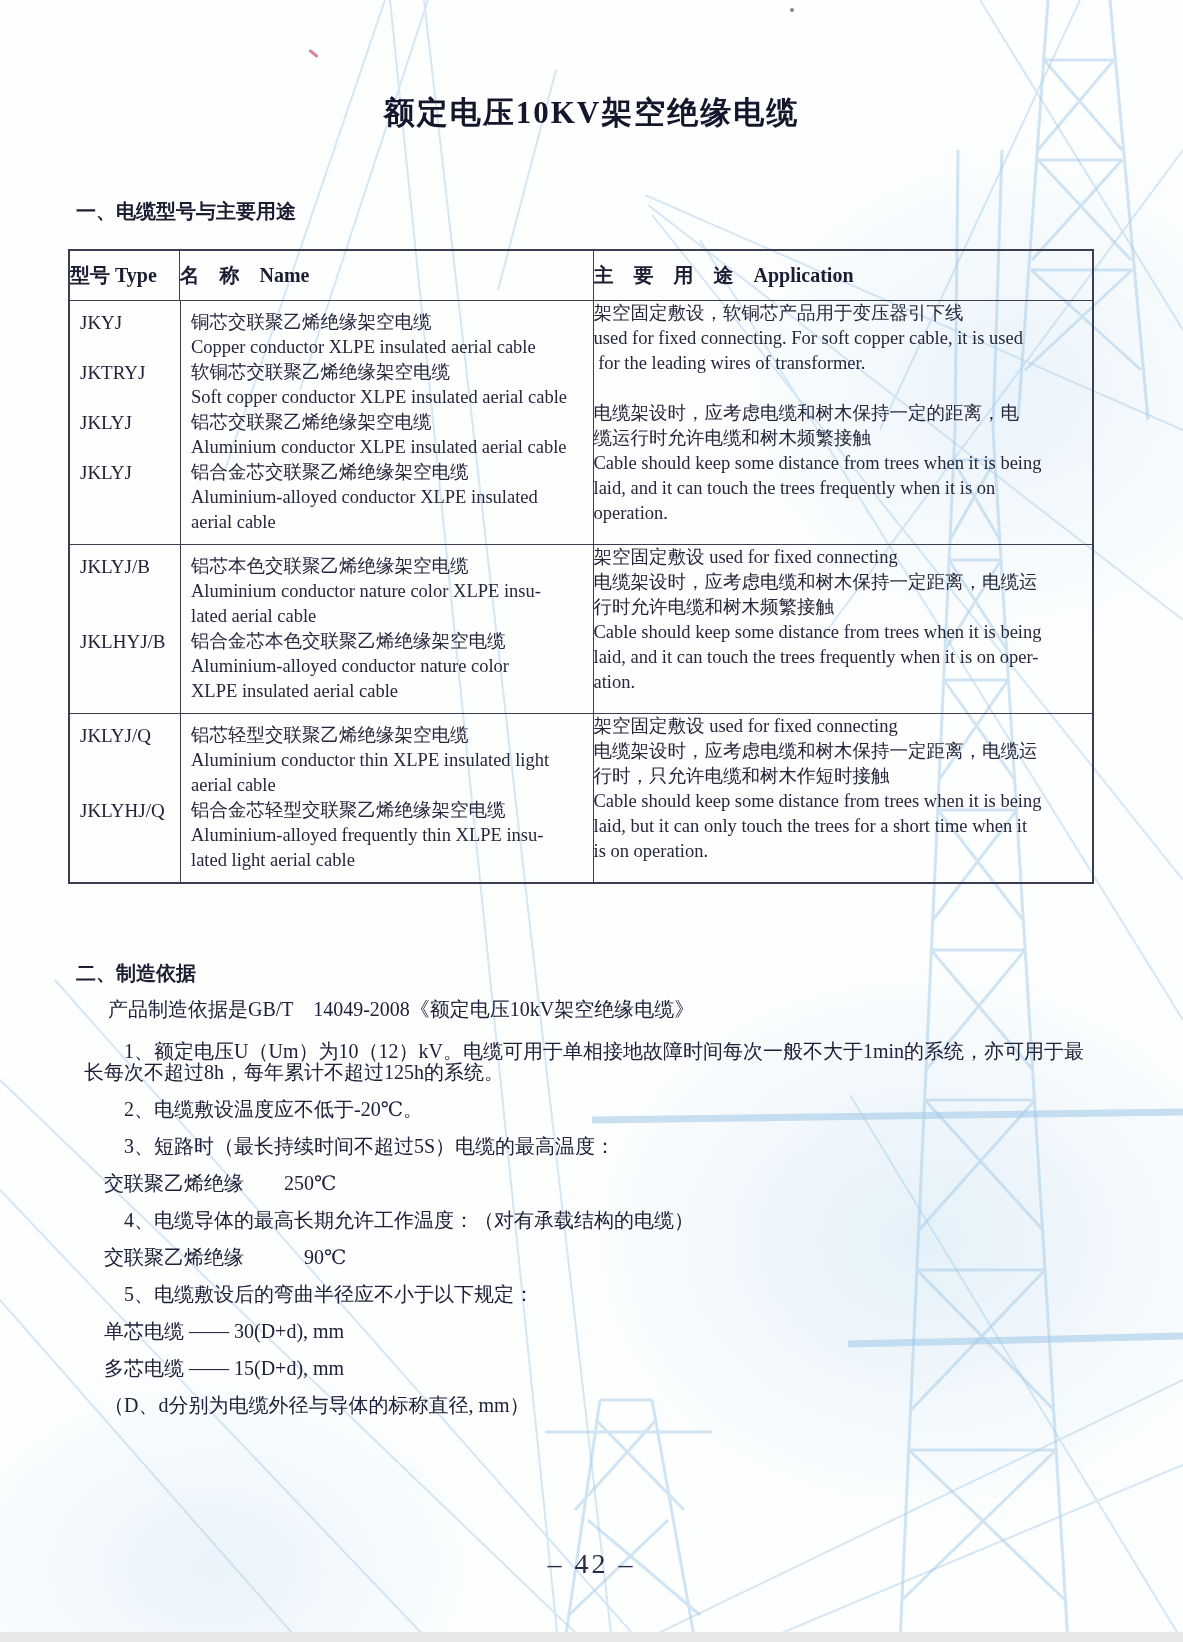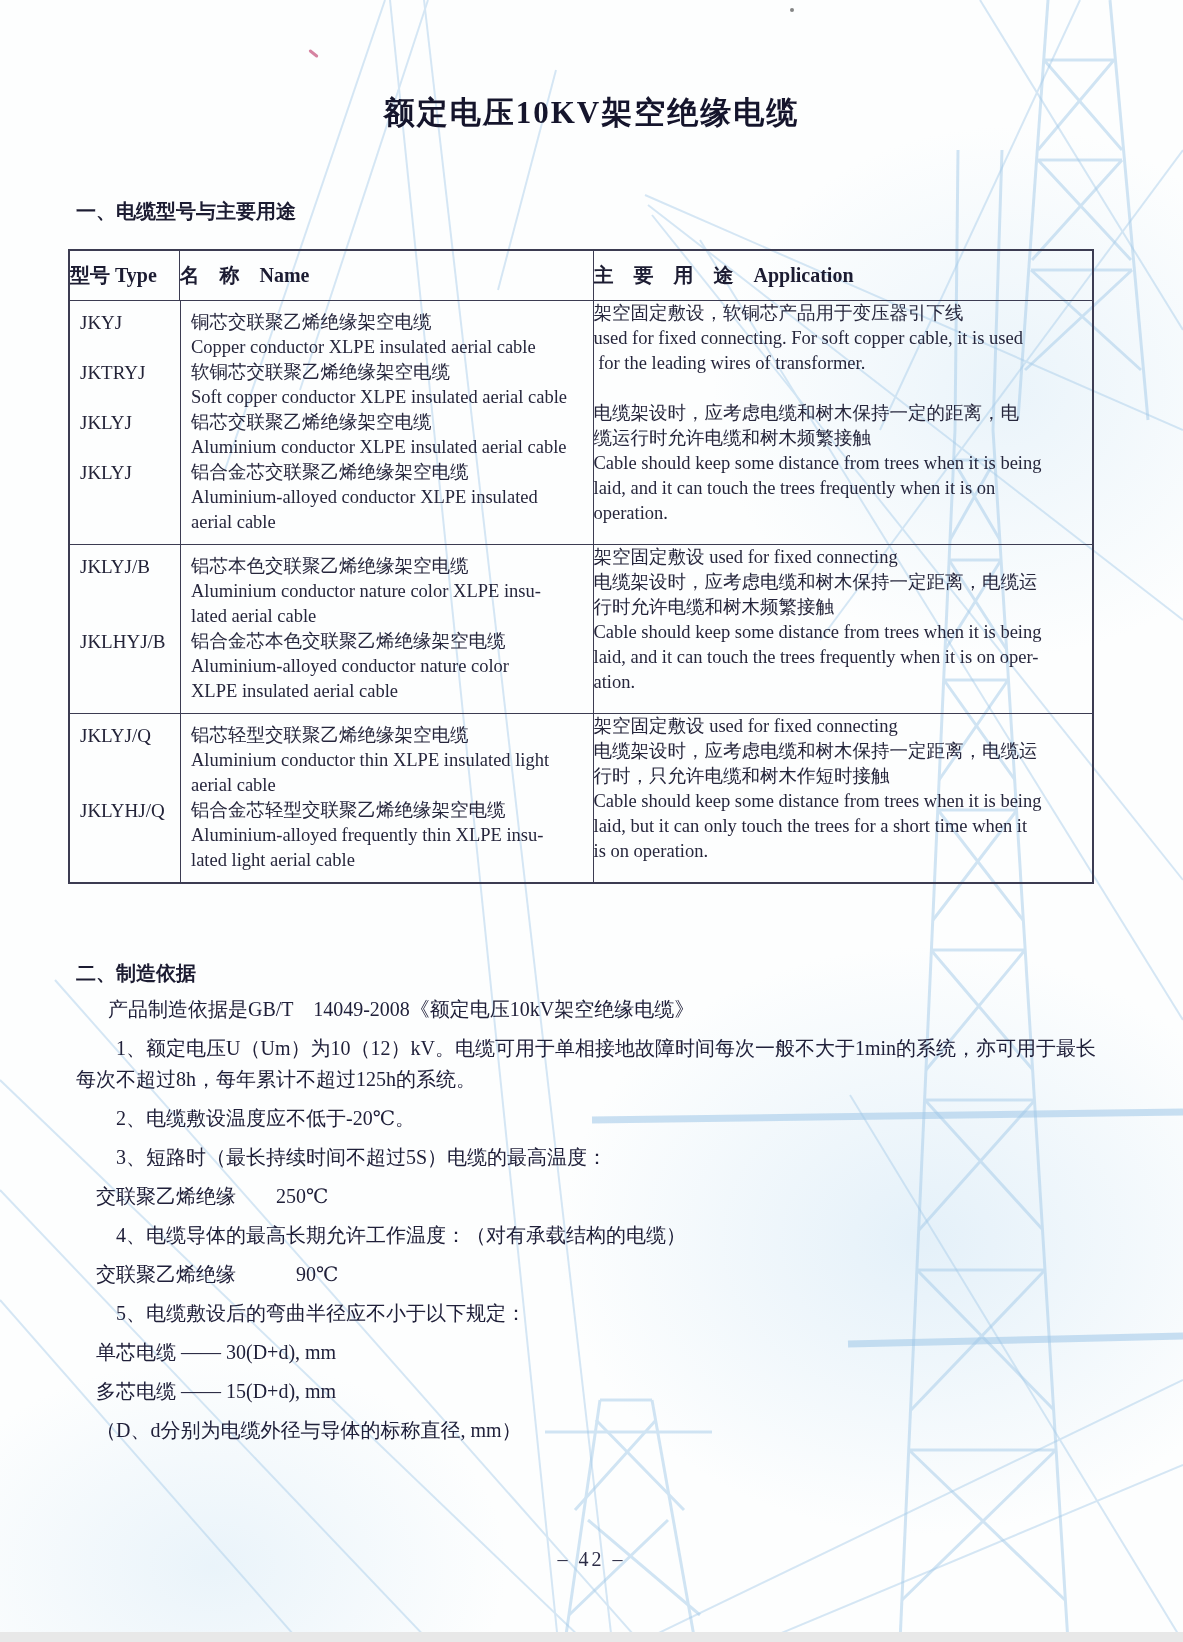--- a/index.html
+++ b/index.html
@@ -64,25 +64,25 @@
   .entry .names{padding-left:11px;}
   .t-line{font-size:18.5px;line-height:25px;white-space:pre;color:#26263c;}
   .t-line:empty::before{content:"\00a0";}
   td.app-cell{padding:9px 6px 9px 12px;margin-left:22px;}
   .sec-body{
     margin:6px 0 0 68px;width:1042px;
     font-size:20px;line-height:32px;white-space:pre-wrap;color:#20203a;
   }
   .feat-list{margin:8px 0 0 68px;width:1042px;}
   .feat-line{
-    margin:8px;font-size:20px;line-height:31px;white-space:pre-wrap;color:#20203a;
+    margin:16px;font-size:20px;line-height:21px;white-space:pre-wrap;color:#20203a;
   }
   .page-number{
     position:absolute;left:0;right:0;top:1548px;
-    text-align:center;font-size:20px;letter-spacing:3px;color:#2a2a44;
+    text-align:center;font-size:28px;letter-spacing:3px;color:#2a2a44;
   }
 </style>
 </head>
 <body>
 
 <div class="page">
 
   <svg class="bg" viewBox="0 0 1183 1642" aria-hidden="true">
     <g stroke="#aed0eb" stroke-width="2" fill="none" opacity="0.5">
       <path d="M385,0 L225,470"></path>

